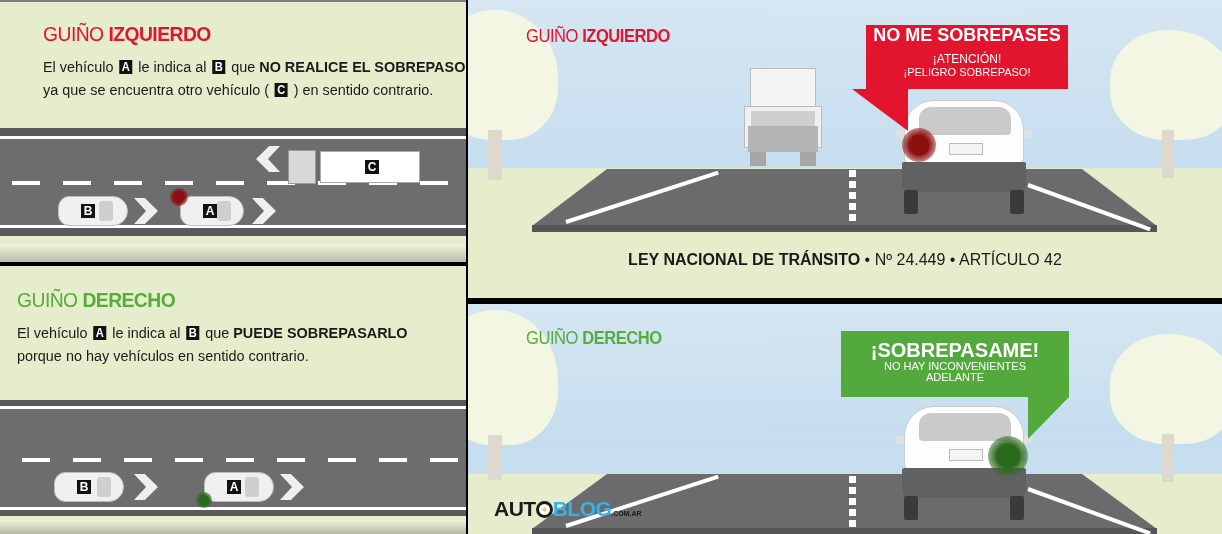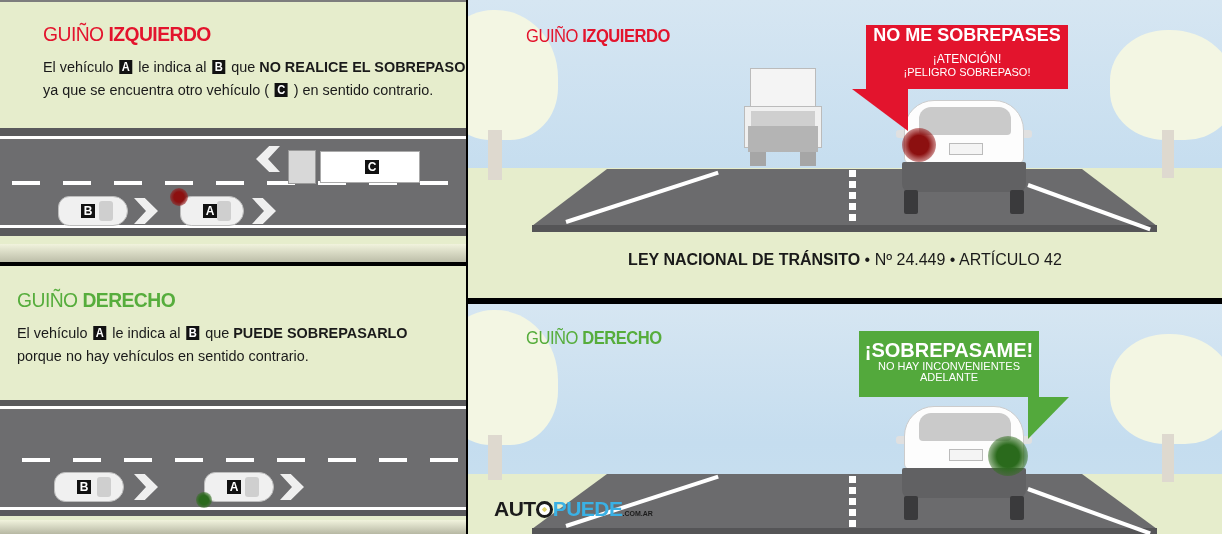--- a/index.html
+++ b/index.html
@@ -253,23 +253,23 @@
     <div class="rc-body">
       <div class="rc-glass"></div>
       <div class="rc-plate"></div>
     </div>
     <div class="rc-bumper"></div>
     <div class="rc-tire" style="left:8px"></div>
     <div class="rc-tire" style="left:114px"></div>
     <div class="blink blink-green" style="left:92px;top:30px;width:40px;height:40px"></div>
   </div>
 
-  <div class="bubble bubble-green" style="left:391px;top:27px;width:180px;height:66px">
+  <div class="bubble bubble-green" style="left:373px;top:27px;width:228px;height:66px">
     <div style="font-size:20px;margin-top:8px;line-height:22px">¡SOBREPASAME!</div>
     <div style="font-size:11px;font-weight:normal;line-height:11px">NO HAY INCONVENIENTES</div>
     <div style="font-size:11px;font-weight:normal;line-height:11px">ADELANTE</div>
   </div>
   <div class="tail" style="left:560px;top:93px;width:41px;height:42px;background:#53a93c;clip-path:polygon(0 0,100% 0,0 100%)"></div>
 
   <div class="logo">
-    <span class="auto">AUT</span><span class="wheel-ico"></span><span class="blog">PUEDE</span><span class="dom">.COM.AR</span>
+    <span class="auto">AUT</span><span class="wheel-ico"></span><span class="blog">BLOG</span><span class="dom">.COM.AR</span>
   </div>
 </div>
 
 </body></html>

